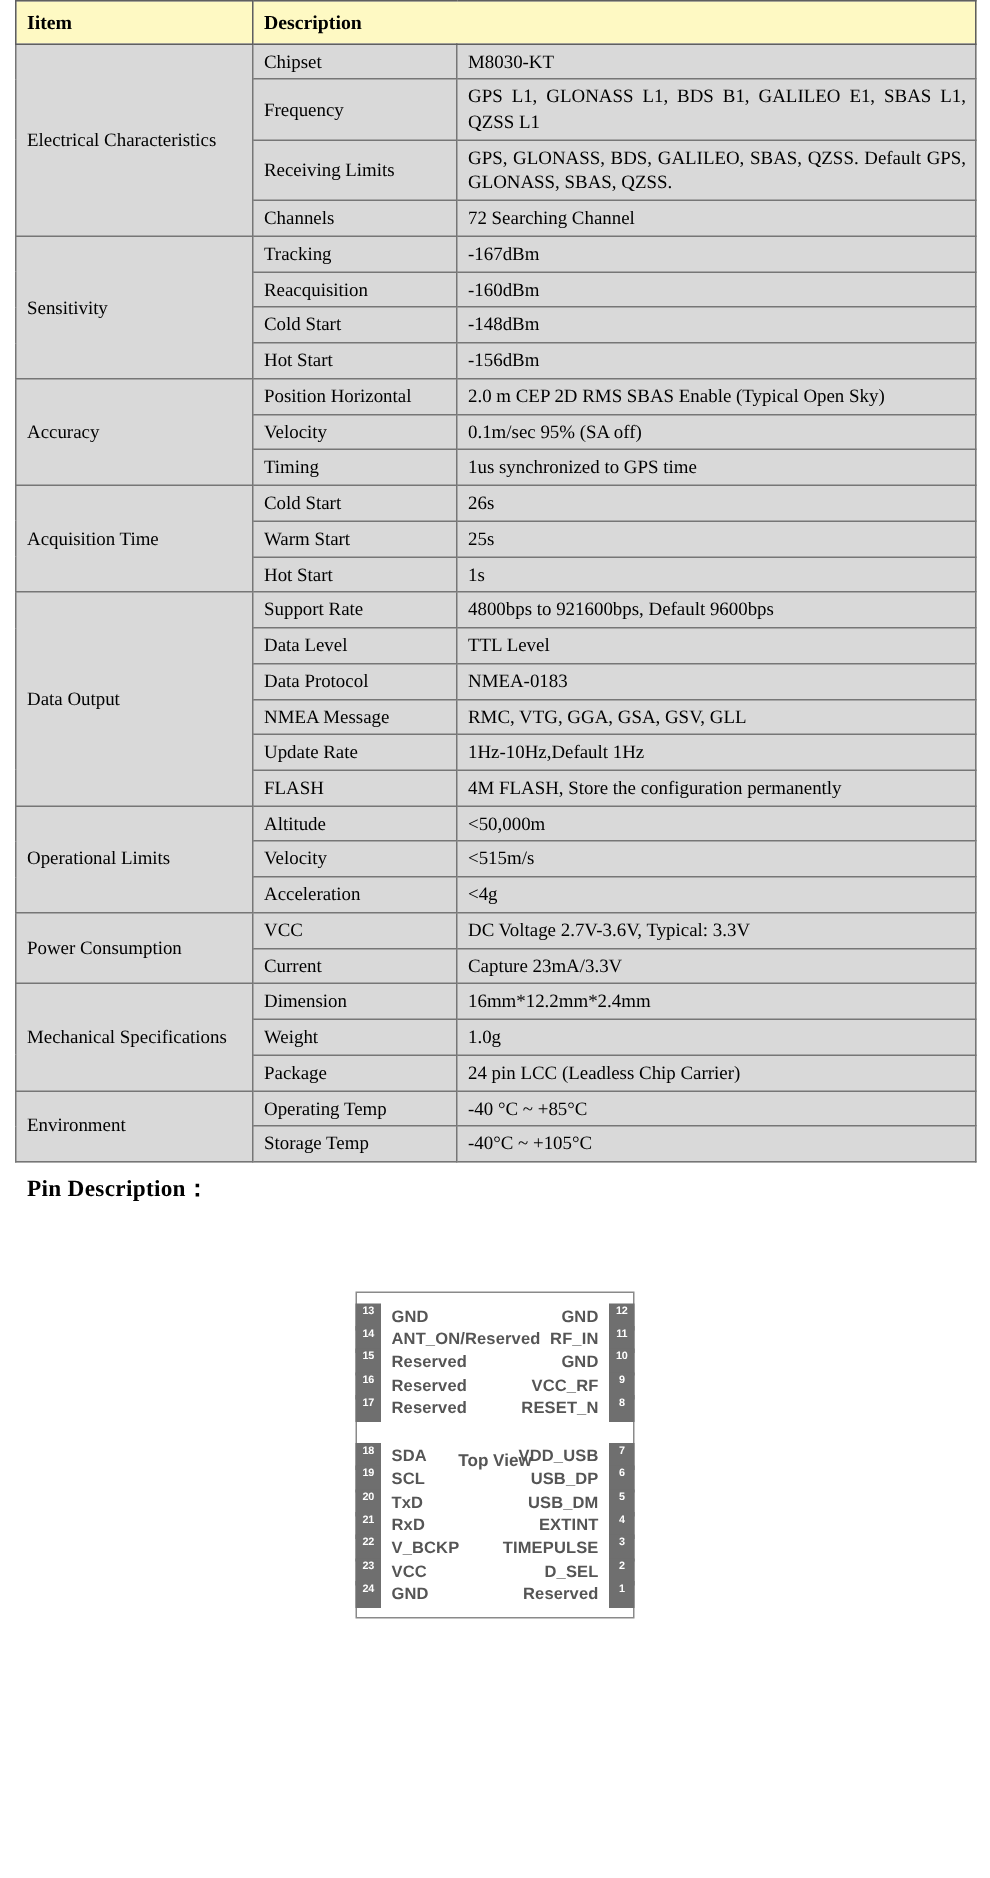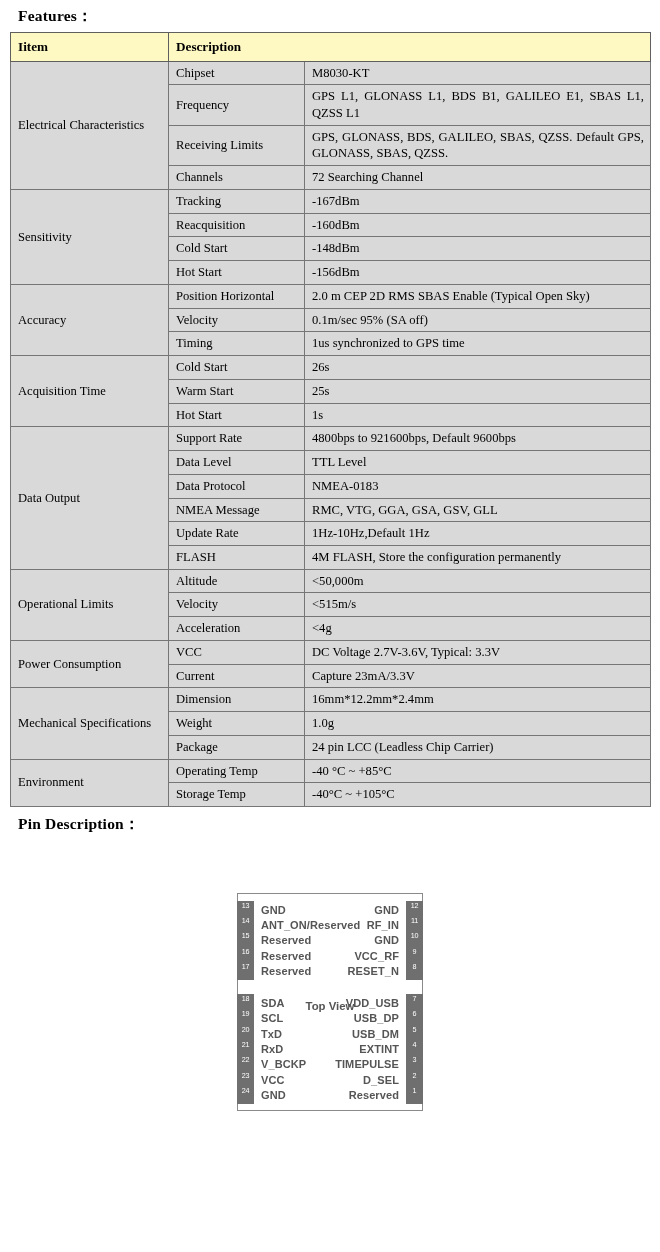--- a/index.html
+++ b/index.html
@@ -93,21 +93,21 @@
   }
   .pinrow.spacer { height: 17px; }
 
   .badge {
     width: 17px;
     height: 18px;
     background: #6f6f6f;
     color: #ffffff;
     font-family: "Liberation Sans", "DejaVu Sans", sans-serif;
     font-size: 7.2px;
-    font-weight: normal;
+    font-weight: bold;
     line-height: 10.5px;
     text-align: center;
     flex: 0 0 auto;
     letter-spacing: -0.2px;
   }
   .badge.left  { margin-left: -1px; }
   .badge.right { margin-right: -1px; }
 
   .plabel {
     font-family: "Liberation Sans", "DejaVu Sans", sans-serif;
@@ -131,21 +131,20 @@
     color: #555555;
     pointer-events: none;
   }
   .pin-lower { position: relative; }
 </style>
 </head>
 <body>
 
 <div class="page">
 
-  <h2 class="heading" id="features-heading">Features：</h2>
 
   <div class="spec-table-wrap">
     <table class="spec">
       <colgroup>
         <col class="c1">
           <col class="c2">
           <col class="c3">
       </colgroup>
       <thead>
         <tr>

